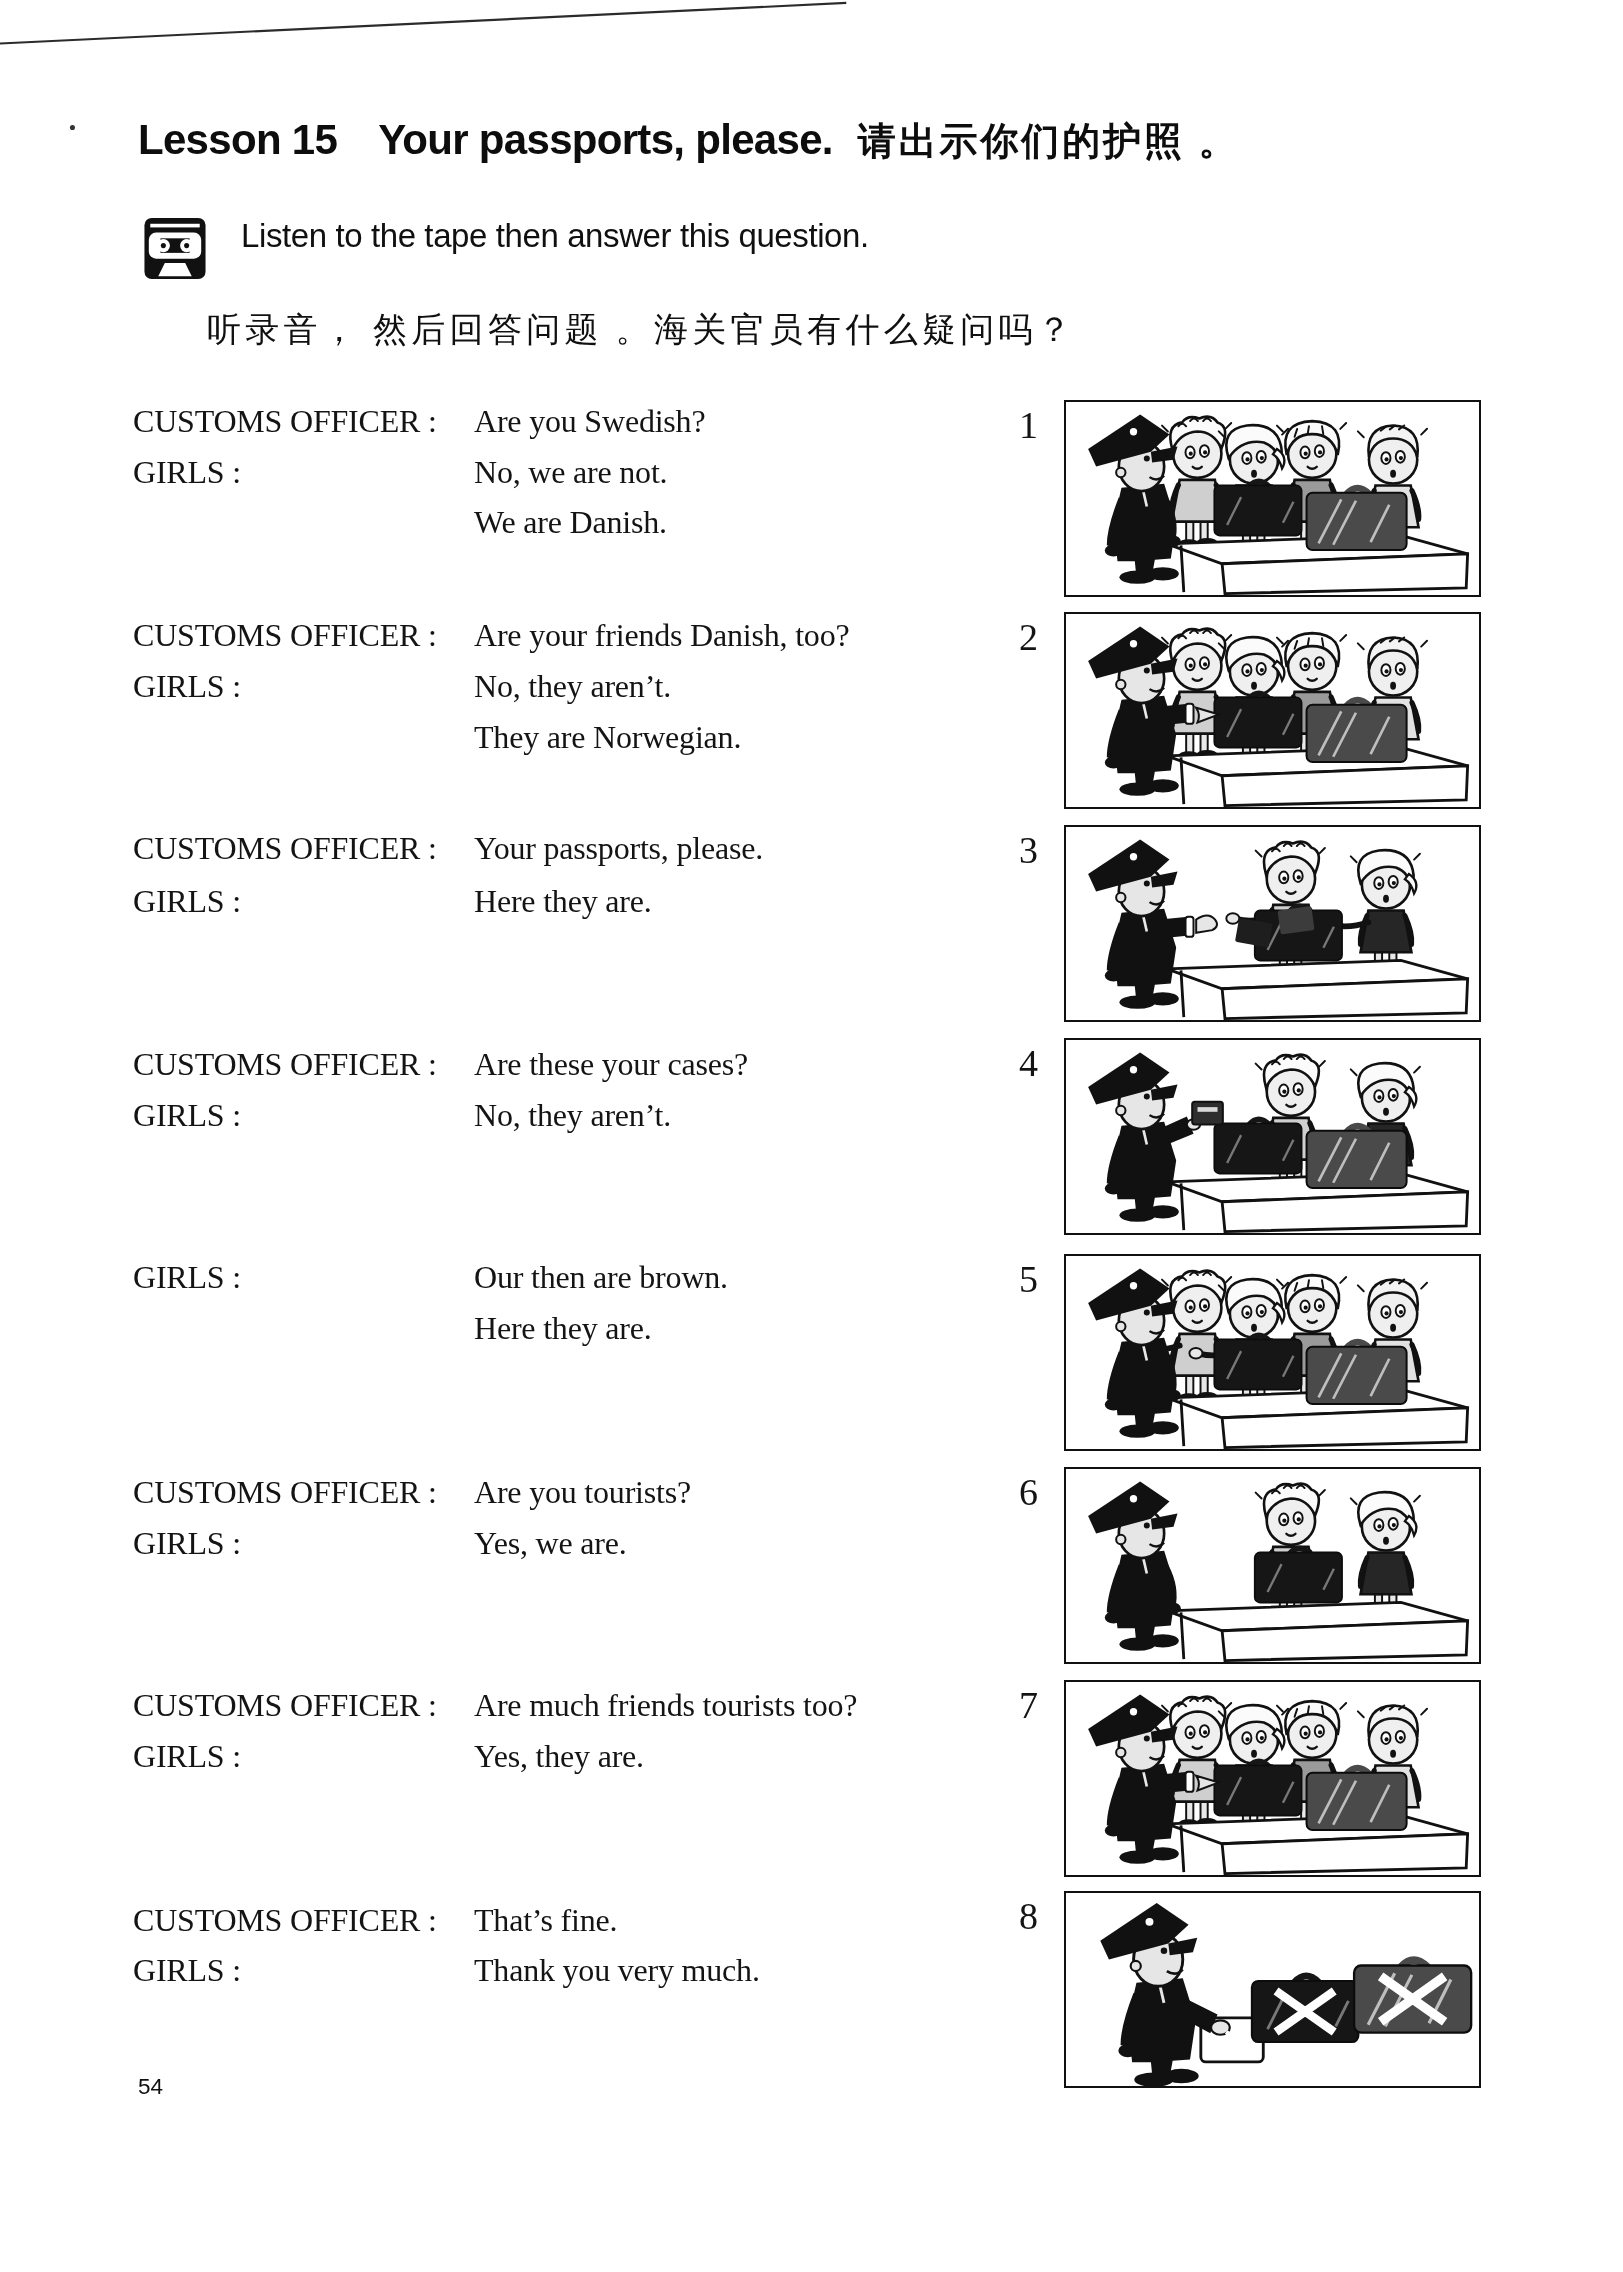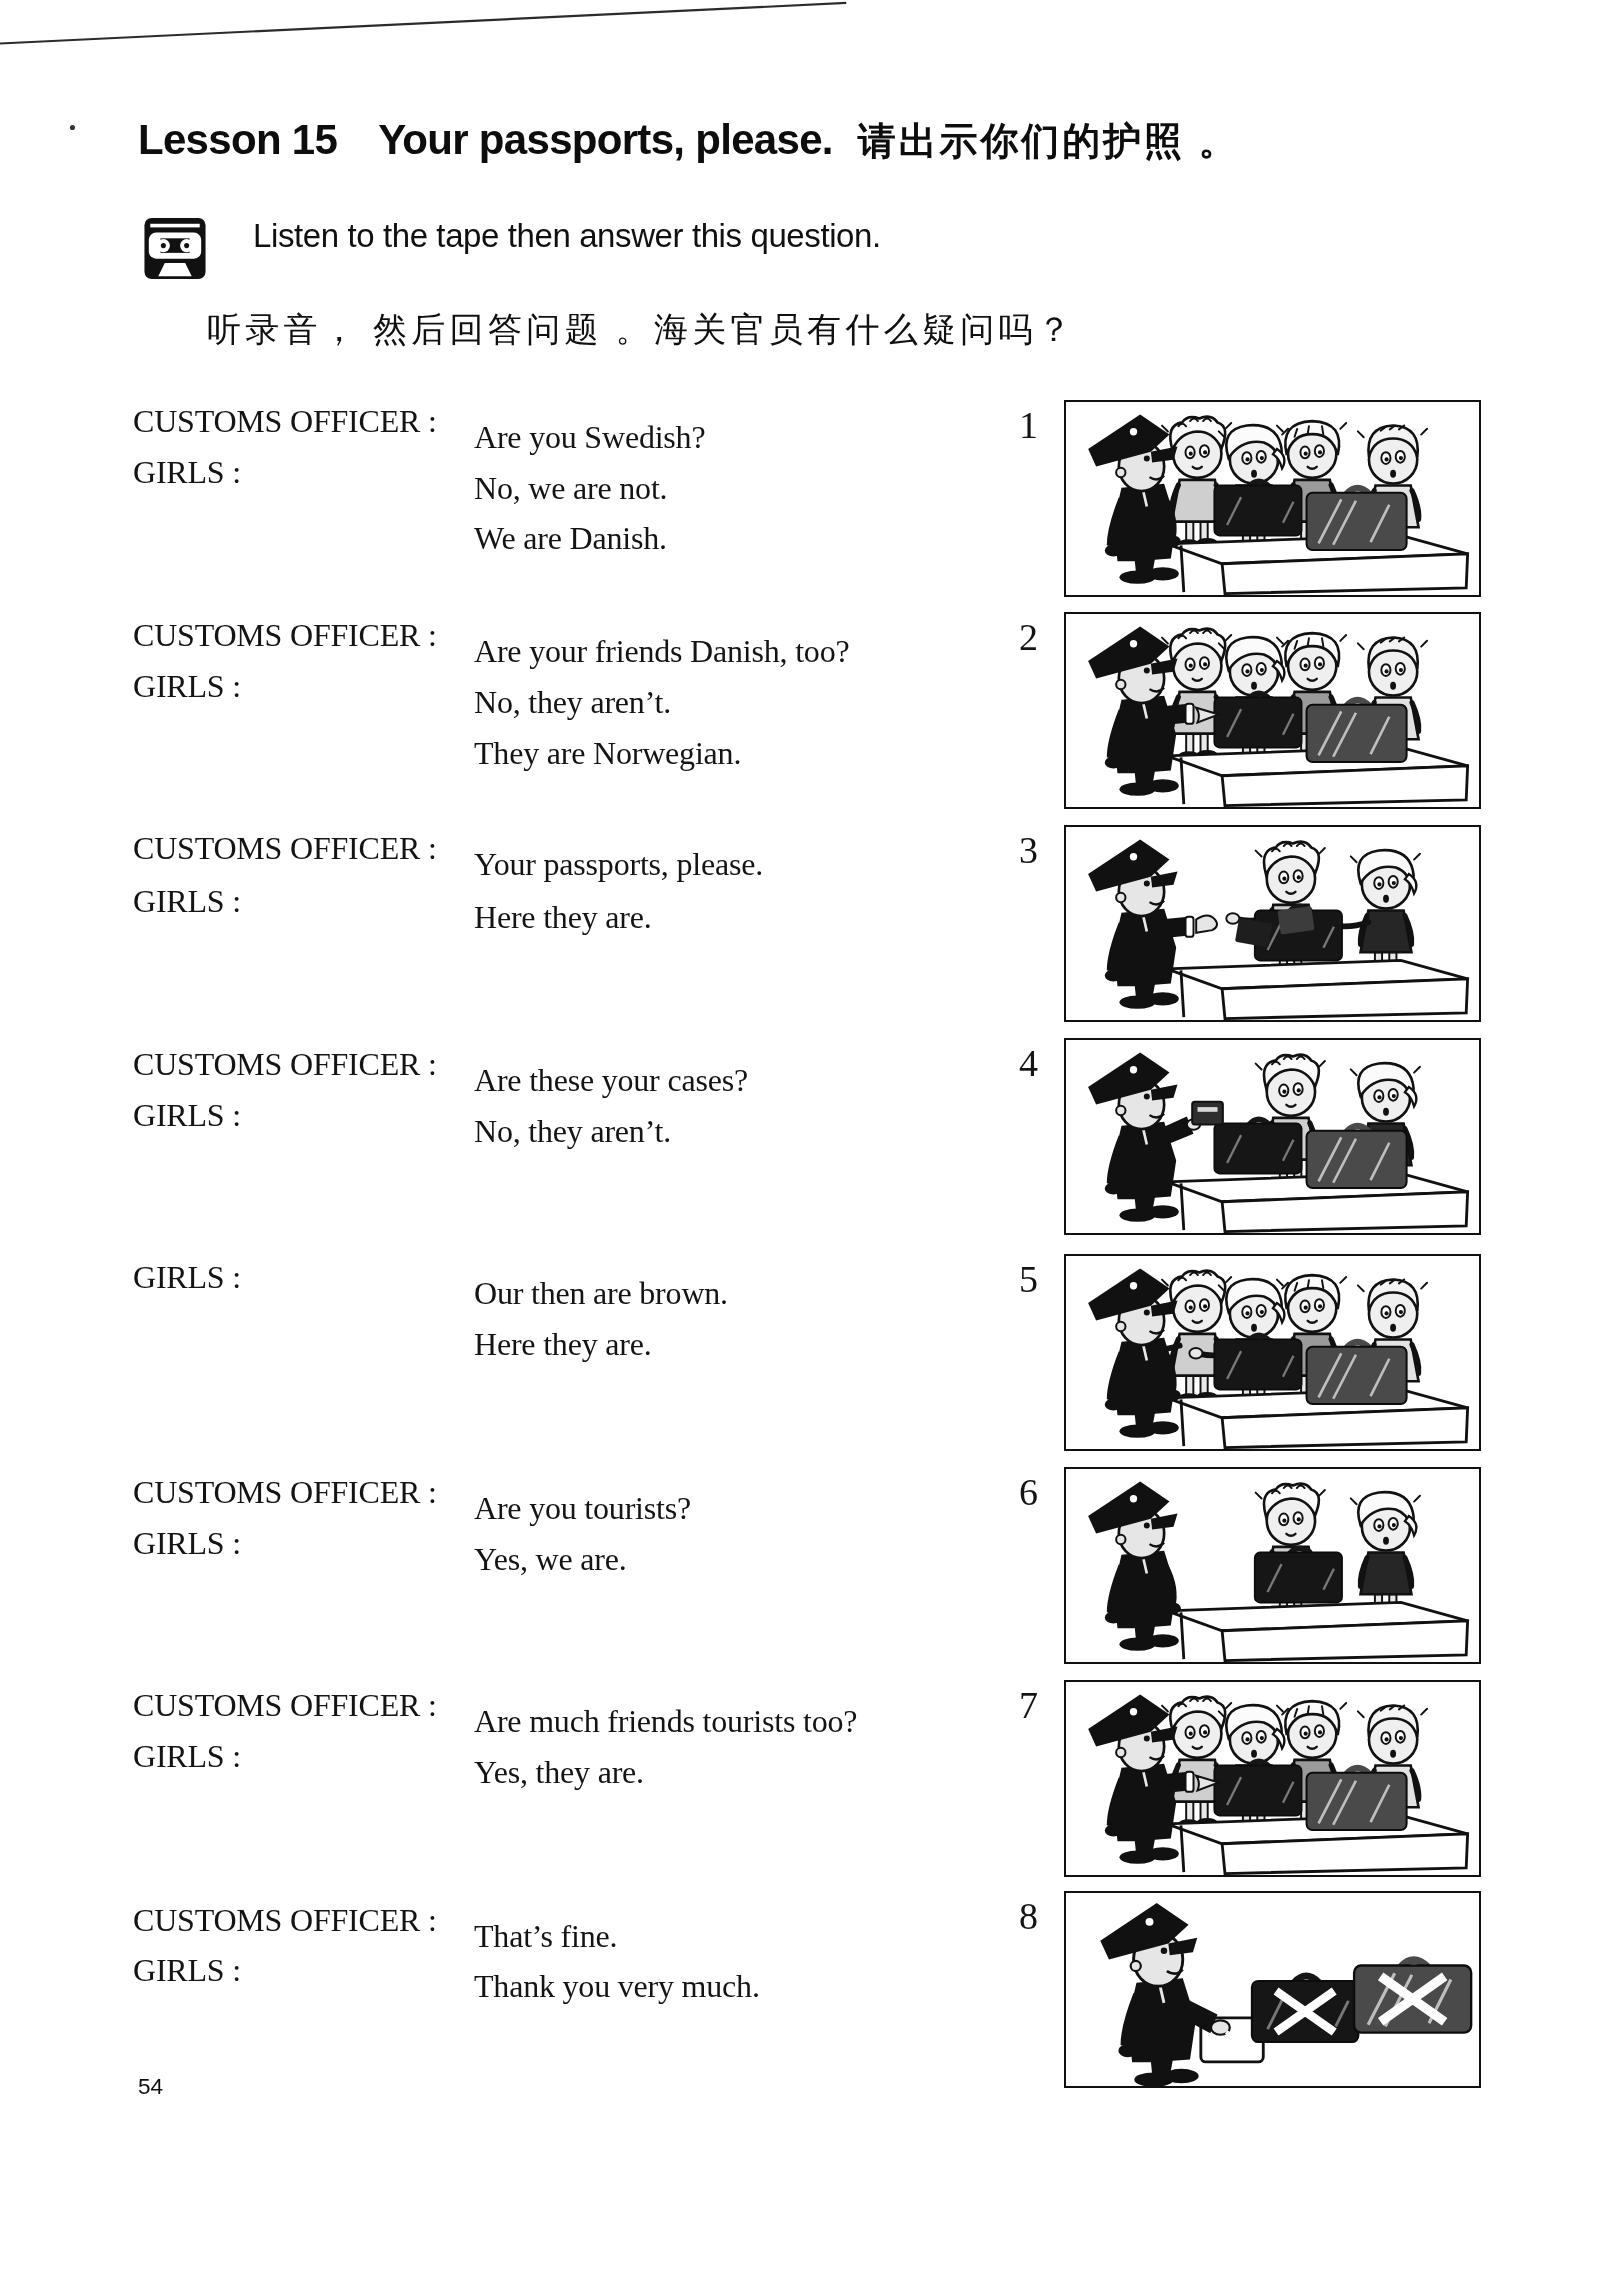--- a/index.html
+++ b/index.html
@@ -15,30 +15,30 @@
   }
   .title-line .t-lesson{margin-right:41px;margin-left:8px;}
   .title-line .t-en{margin-right:25px;}
   .title-line .t-zh{font-size:38px;letter-spacing:2.9px;}
   .cassette{position:absolute;left:143px;top:215px;width:64px;height:67px;}
   .listen-l1,.listen-l2{
     position:absolute;left:241px;white-space:nowrap;
     font-family:"Liberation Sans","DejaVu Sans",sans-serif;font-size:33px;
     letter-spacing:-0.4px;color:#101010;
   }
-  .listen-l1{top:217px;margin-left:12px;}
+  .listen-l1{top:217px;}
   .listen-l2{top:259px;}
   .listen-zh{
     position:absolute;left:207px;top:307px;white-space:nowrap;
     font-size:34px;letter-spacing:4.3px;color:#101010;
     font-family:"Liberation Serif","DejaVu Serif",serif;
   }
   .dlg-row{position:absolute;left:133px;width:928px;height:43px;font-size:32px;letter-spacing:-0.2px;}
   .dlg-row .spk{position:absolute;left:0;top:0;white-space:nowrap;}
-  .dlg-row .txt{position:absolute;left:341px;top:16px;white-space:nowrap;}
+  .dlg-row .txt{position:absolute;left:341px;top:0;white-space:nowrap;}
   .panel{
     position:absolute;left:1064px;width:417px;height:197px;
     border:2.9px solid #101010;background:#fff;box-sizing:border-box;
   }
   .panel svg{display:block;width:100%;height:100%;}
   .pnum{
     position:absolute;left:971px;width:67px;text-align:right;
     font-size:38px;color:#141414;font-family:"Liberation Serif","DejaVu Serif",serif;
   }
   .page-number{

